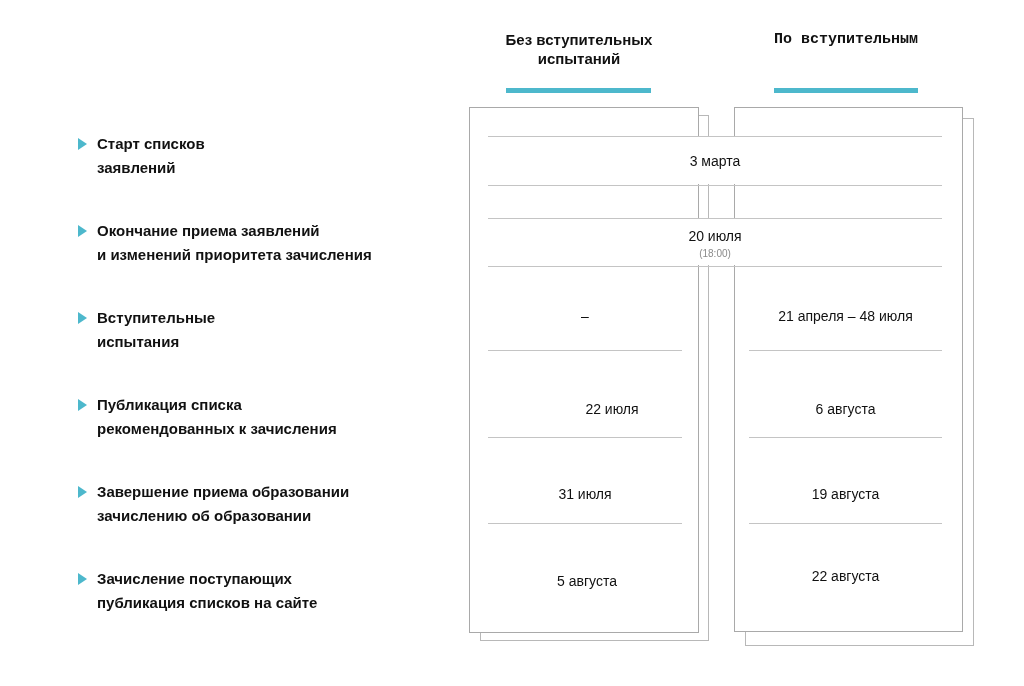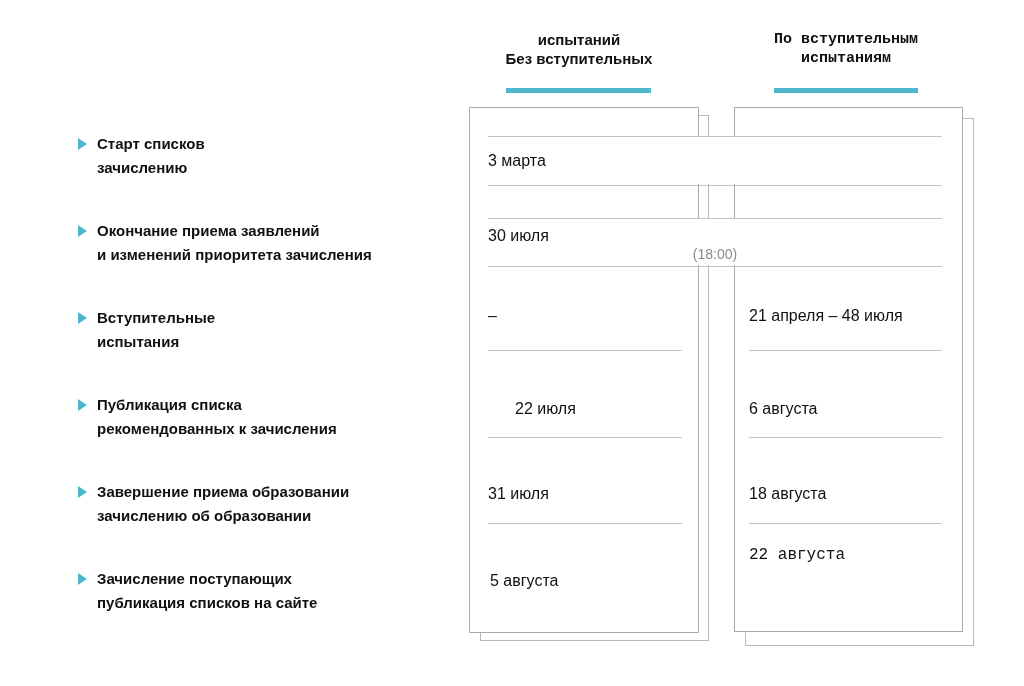--- a/index.html
+++ b/index.html
@@ -4,78 +4,77 @@
 <style>
   html, body { margin: 0; padding: 0; background: #ffffff; }
   body { width: 1024px; height: 686px; position: relative; overflow: hidden;
          font-family: "Liberation Sans", "DejaVu Sans", sans-serif; color: #111; }
   .abs { position: absolute; }
   .col-head { position: absolute; text-align: center; font-size: 15px; line-height: 19px; font-weight: 600; color: #111; }
   .accent { position: absolute; height: 5px; }
   .card { position: absolute; background: #fff; border: 1px solid #a9a9a9; box-sizing: border-box; }
   .card.back { border-color: #b8b8b8; }
   .hline { position: absolute; height: 0; border-top: 1.5px solid #c4c4c4; }
-  .val { position: absolute; text-align: left; font-size: 16px; line-height: 20px; color: #111; white-space: nowrap; }
-  .sub { position: absolute; text-align: center; font-size: 14px; line-height: 10px; color: #8a8a8a; }
+  .val { position: absolute; text-align: center; font-size: 14px; line-height: 20px; color: #111; white-space: nowrap; }
+  .sub { position: absolute; text-align: center; font-size: 10px; line-height: 10px; color: #8a8a8a; }
   .row-label { position: absolute; left: 78px; font-size: 15px; line-height: 24px; font-weight: 600; color: #111; }
   .row-label .arrow { position: absolute; left: 0; top: 6px; width: 0; height: 0;
         border-top: 6px solid transparent; border-bottom: 6px solid transparent; border-left: 9px solid #4db8cc; }
   .row-label .text { position: absolute; left: 19px; top: 0; white-space: pre; }
 </style>
 </head>
 <body>
 
 <div class="col-head" style="left:469px; top:30px; width:220px;">
+  <div>Без вступительных</div>
   <div>испытаний</div>
-  <div>Без вступительных</div>
 </div>
 <div class="accent" style="left:506px; top:88px; width:145px; background:#4db8cc;"></div>
 
 <div class="col-head" style="left:736px; top:30px; width:220px;font-family:Liberation Mono, monospace;">
   <div>По вступительным</div>
-  <div>испытаниям</div>
 </div>
 <div class="accent" style="left:774px; top:88px; width:144px; background:#4db8cc;"></div>
 
 <div class="card back" style="left:480px; top:115px; width:229px; height:526px;"></div>
 <div class="card" style="left:469px; top:107px; width:230px; height:526px;"></div>
 <div class="card back" style="left:745px; top:118px; width:229px; height:528px;"></div>
 <div class="card" style="left:734px; top:107px; width:229px; height:525px;"></div>
 
 <div class="hline" style="left:488px; top:136px; width:454px;"></div>
 <div class="hline" style="left:488px; top:185px; width:454px;"></div>
 <div class="abs" style="left:488px; top:137px; width:454px; height:47px; background:#fff;"></div>
 <div class="hline" style="left:488px; top:218px; width:454px;"></div>
 <div class="hline" style="left:488px; top:266px; width:454px;"></div>
 <div class="abs" style="left:488px; top:219px; width:454px; height:46px; background:#fff;"></div>
 
 <div class="val" style="left:488px; top:151px; width:454px;">3 марта</div>
-<div class="val" style="left:488px; top:226px; width:454px;">30 июля</div>
+<div class="val" style="left:488px; top:226px; width:454px;">20 июля</div>
 <div class="sub" style="left:488px; top:249px; width:454px;">(18:00)</div>
 
 <div class="hline" style="left:488px; top:350px; width:194px;"></div>
 <div class="hline" style="left:488px; top:437px; width:194px;"></div>
 <div class="hline" style="left:488px; top:523px; width:194px;"></div>
 <div class="hline" style="left:749px; top:350px; width:193px;"></div>
 <div class="hline" style="left:749px; top:437px; width:193px;"></div>
 <div class="hline" style="left:749px; top:523px; width:193px;"></div>
 
 <div class="val" style="left:488px; top:306px; width:194px;">–</div>
 <div class="val" style="left:749px; top:306px; width:193px;">21 апреля – 48 июля</div>
 <div class="val" style="left:515px; top:399px; width:194px;">22 июля</div>
 <div class="val" style="left:749px; top:399px; width:193px;">6 августа</div>
 <div class="val" style="left:488px; top:484px; width:194px;">31 июля</div>
-<div class="val" style="left:749px; top:484px; width:193px;">18 августа</div>
+<div class="val" style="left:749px; top:484px; width:193px;">19 августа</div>
 <div class="val" style="left:490px; top:571px; width:194px;">5 августа</div>
-<div class="val" style="left:749px; top:545px; width:193px;font-family:Liberation Mono, monospace;">22 августа</div>
+<div class="val" style="left:749px; top:566px; width:193px;">22 августа</div>
 
 <div class="row-label" style="top:132px;">
   <span class="arrow"></span>
   <span class="text"><span>Старт списков</span>
-<span>зачислению</span></span>
+<span>заявлений</span></span>
 </div>
 <div class="row-label" style="top:219px;">
   <span class="arrow"></span>
   <span class="text"><span>Окончание приема заявлений</span>
 <span>и изменений приоритета зачисления</span></span>
 </div>
 <div class="row-label" style="top:306px;">
   <span class="arrow"></span>
   <span class="text"><span>Вступительные</span>
 <span>испытания</span></span>

